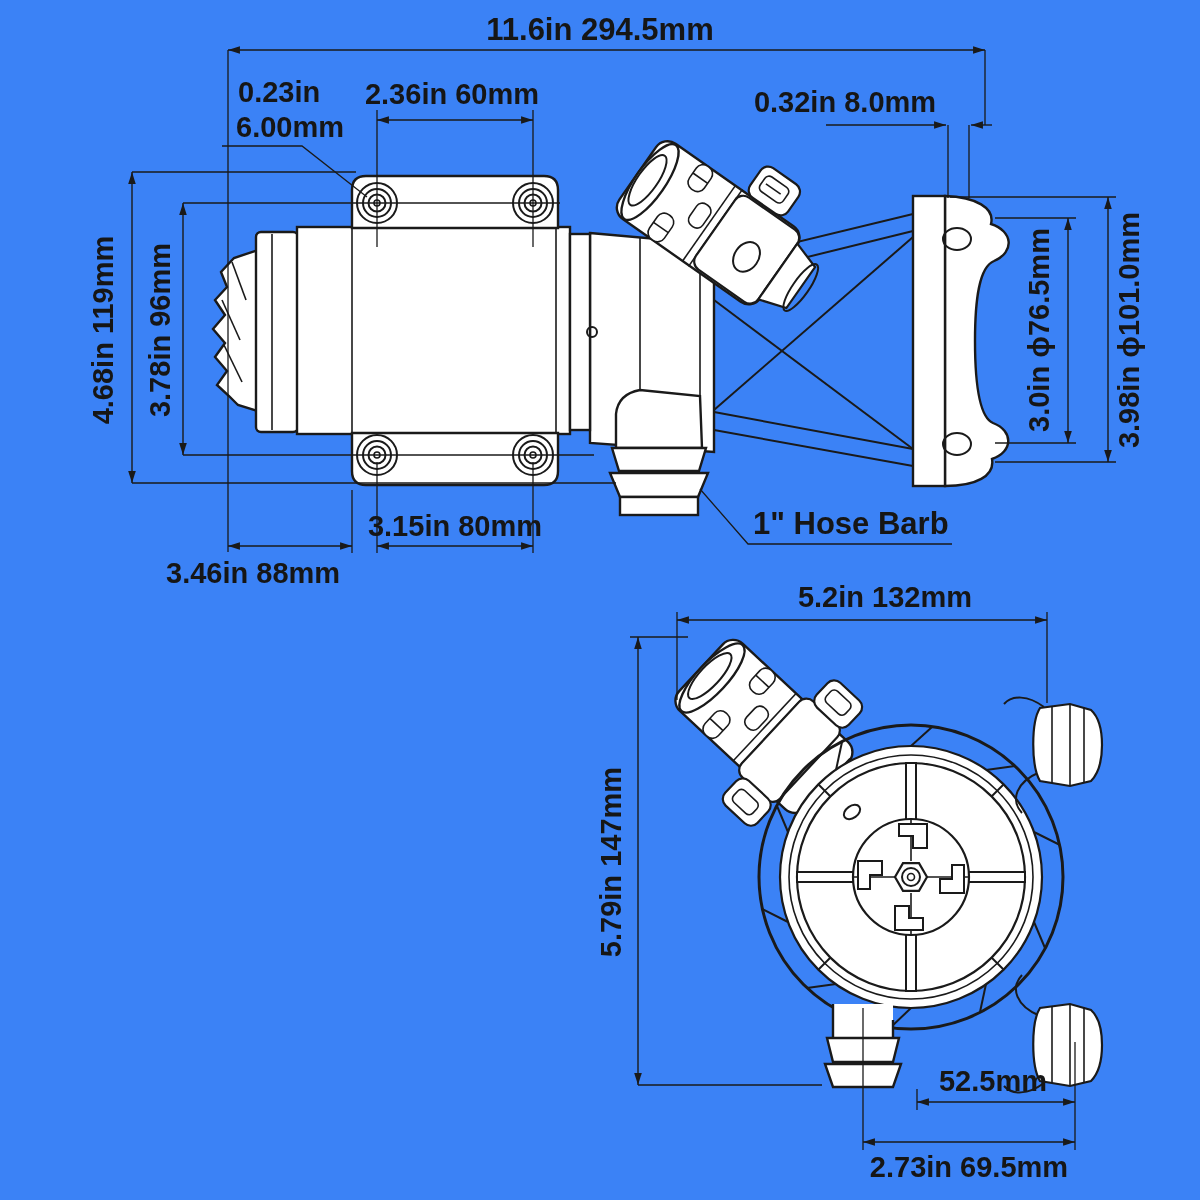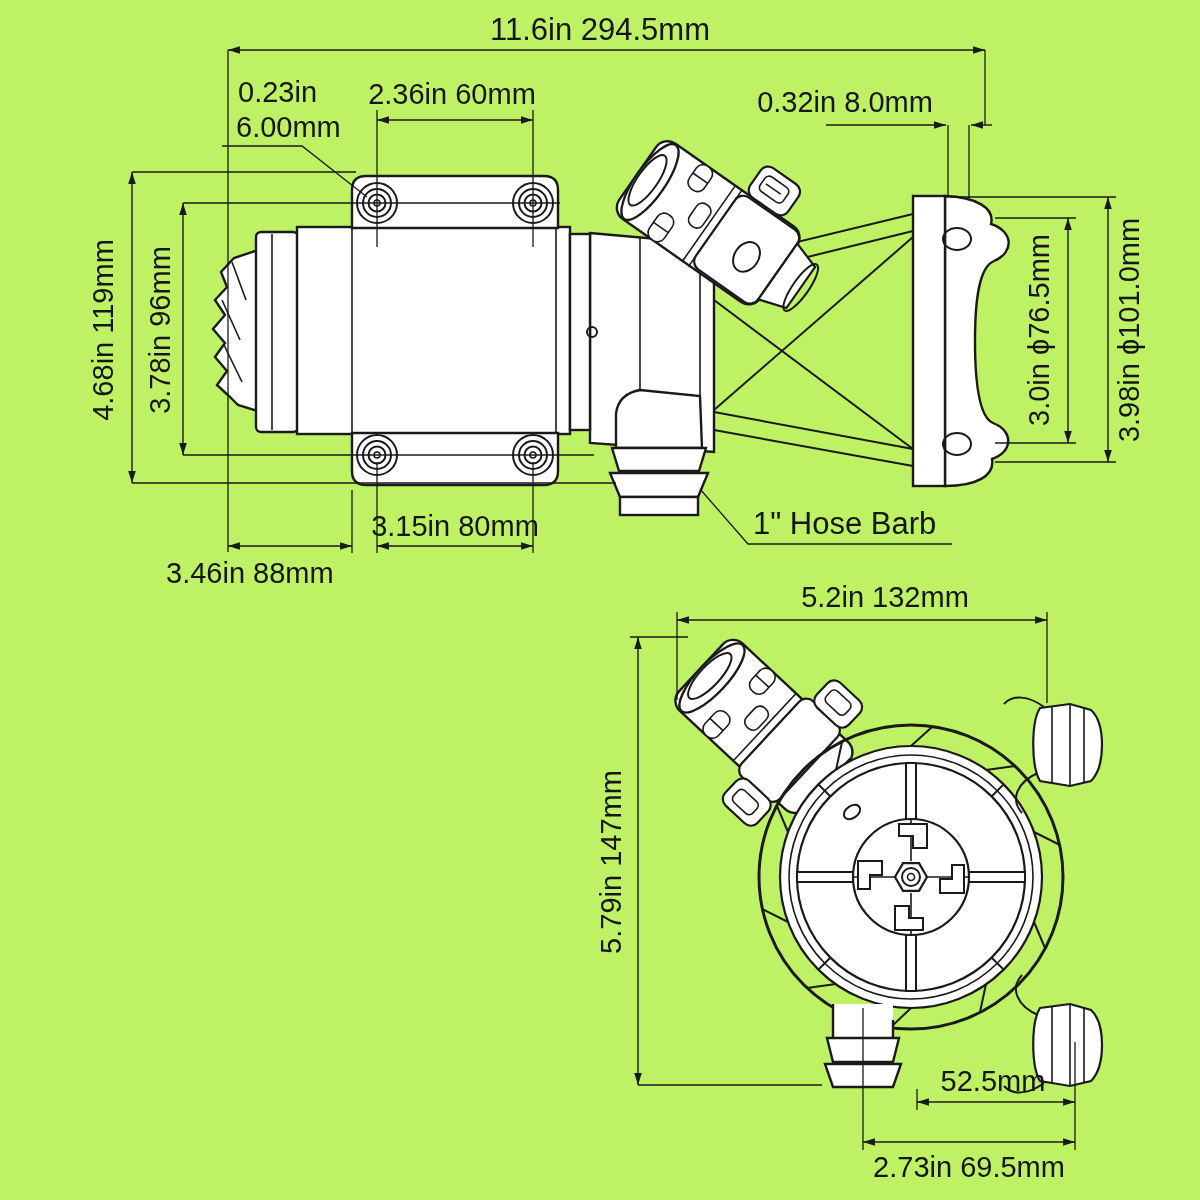--- a/index.html
+++ b/index.html
@@ -1,16 +1,16 @@
 <!DOCTYPE html>
 <html><head>
 <meta charset="utf-8">
 <style>
   html,body{margin:0;padding:0;background:#ffffff;}
-  #stage{position:relative;width:1200px;height:1200px;background:#bef264;overflow:hidden;}
+  #stage{position:relative;width:1200px;height:1200px;background:#3b82f6;overflow:hidden;font-weight:bold;}
   svg{display:block;}
   .o3{fill:none;stroke:#1a1a1a;stroke-width:3;}
   .o24{fill:none;stroke:#1a1a1a;stroke-width:2.4;}
   .o24w{fill:#ffffff;stroke:#1a1a1a;stroke-width:2.4;}
   .o22w{fill:#ffffff;stroke:#1a1a1a;stroke-width:2.2;}
   .o2{fill:none;stroke:#1a1a1a;stroke-width:2;}
   .o2w{fill:#ffffff;stroke:#1a1a1a;stroke-width:2;}
   .o16{fill:none;stroke:#1a1a1a;stroke-width:1.6;}
   .o16w{fill:#ffffff;stroke:#1a1a1a;stroke-width:1.6;}
   .dim{fill:none;stroke:#1a1a1a;stroke-width:1.4;}

